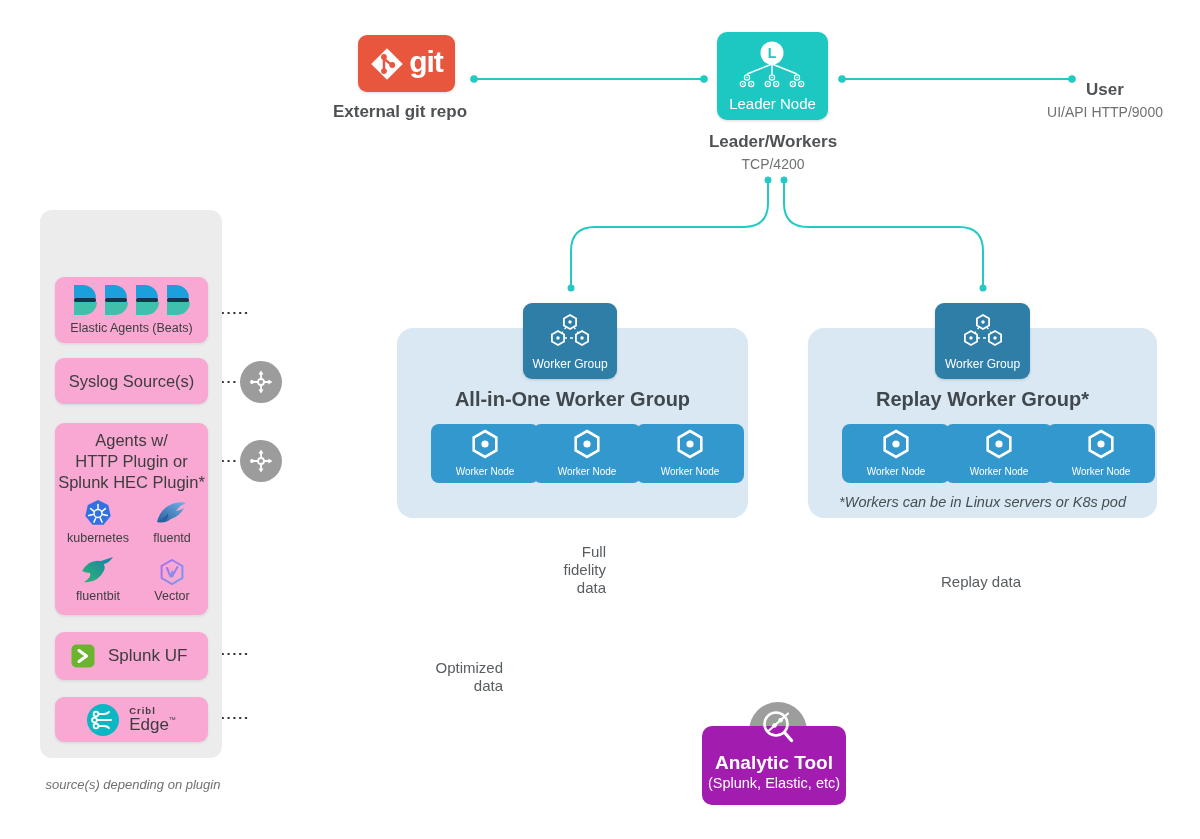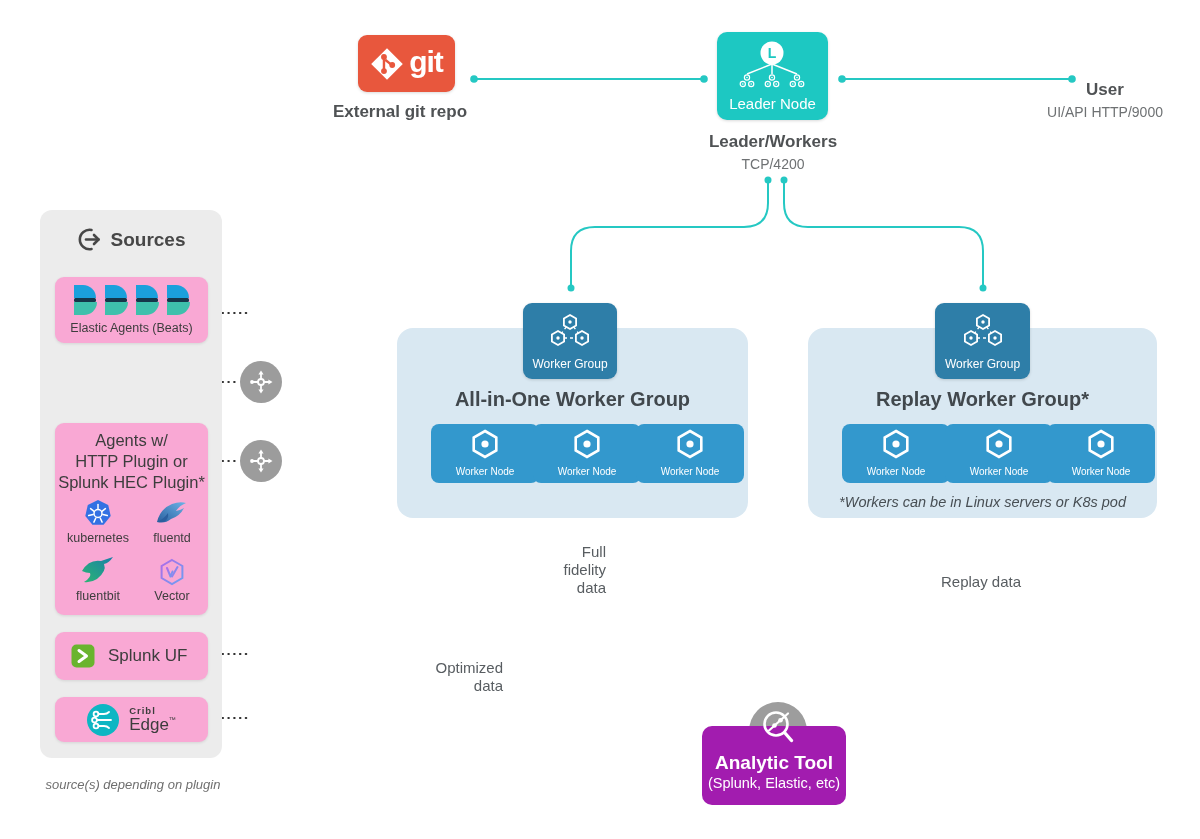--- a/index.html
+++ b/index.html
@@ -148,28 +148,20 @@
     </svg>
     <div class="leaderlabel">Leader Node</div>
   </div>
   <div class="abs caption" style="left:703px;top:132px;width:140px;text-align:center;">Leader/Workers</div>
   <div class="abs subcap" style="left:703px;top:156px;width:140px;text-align:center;">TCP/4200</div>
 
   <div class="abs caption" style="left:1045px;top:80px;width:120px;text-align:center;">User</div>
   <div class="abs subcap" style="left:1035px;top:104px;width:140px;text-align:center;">UI/API HTTP/9000</div>
 
   <div class="abs panel">
-    <div class="panel-header">
-      <svg width="25" height="25" viewBox="0 0 25 25">
-        <path d="M14.5,3 A9.7,9.7 0 1 0 14.5,22" fill="none" stroke="#474747" stroke-width="2.6" stroke-linecap="round"></path>
-        <line x1="9" y1="12.5" x2="21.5" y2="12.5" stroke="#474747" stroke-width="2.6" stroke-linecap="round"></line>
-        <polyline points="17,8 21.5,12.5 17,17" fill="none" stroke="#474747" stroke-width="2.6" stroke-linecap="round" stroke-linejoin="round"></polyline>
-      </svg>
-      <span class="panel-title">Sources</span>
-    </div>
 
     <div class="card card-beats">
       <div class="beats-row">
         <svg width="23" height="30" viewBox="0 0 23 30">
             <path d="M0,13 V0 h9 a13,13 0 0 1 13,13 z" fill="#1ba0dc"></path>
             <rect x="0" y="13" width="22" height="4" rx="1.5" fill="#15374a"></rect>
             <path d="M0,17 h23 a13,13 0 0 1 -13,13 h-10 z" fill="#3ec0ac"></path>
           </svg>
         <svg width="23" height="30" viewBox="0 0 23 30">
             <path d="M0,13 V0 h9 a13,13 0 0 1 13,13 z" fill="#1ba0dc"></path>
@@ -183,20 +175,23 @@
           </svg>
         <svg width="23" height="30" viewBox="0 0 23 30">
             <path d="M0,13 V0 h9 a13,13 0 0 1 13,13 z" fill="#1ba0dc"></path>
             <rect x="0" y="13" width="22" height="4" rx="1.5" fill="#15374a"></rect>
             <path d="M0,17 h23 a13,13 0 0 1 -13,13 h-10 z" fill="#3ec0ac"></path>
           </svg>
       </div>
       <div class="beats-label">Elastic Agents (Beats)</div>
     </div>
 
+    <div class="card card-syslog">
+      <span class="syslog-label">Syslog Source(s)</span>
+    </div>
 
     <div class="card card-agents">
       <div class="agents-title">
         <div>Agents w/</div>
         <div>HTTP Plugin or</div>
         <div>Splunk HEC Plugin*</div>
       </div>
 
       <svg class="logo-item" style="left:29px;top:76px;" width="28" height="28" viewBox="0 0 28 28">
         <polygon points="14,1 24.2,5.9 26.7,16.9 19.6,25.7 8.4,25.7 1.3,16.9 3.8,5.9" fill="#3371e3"></polygon>

